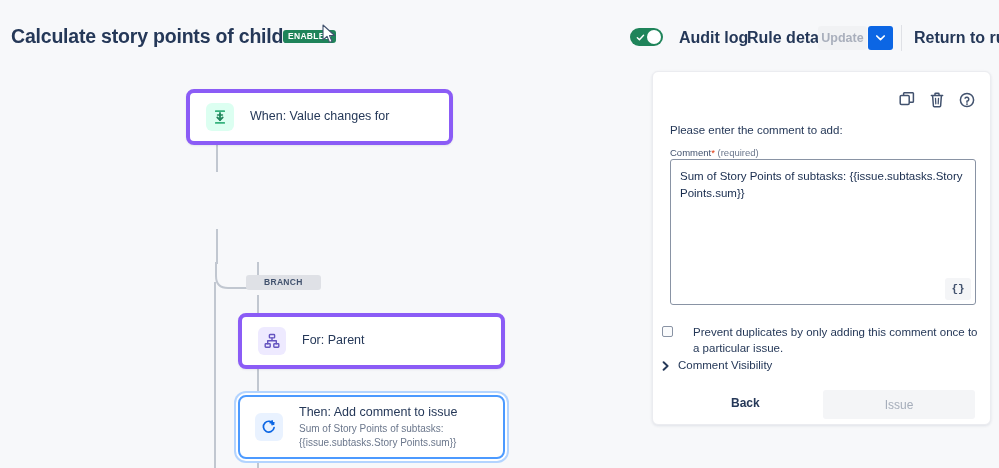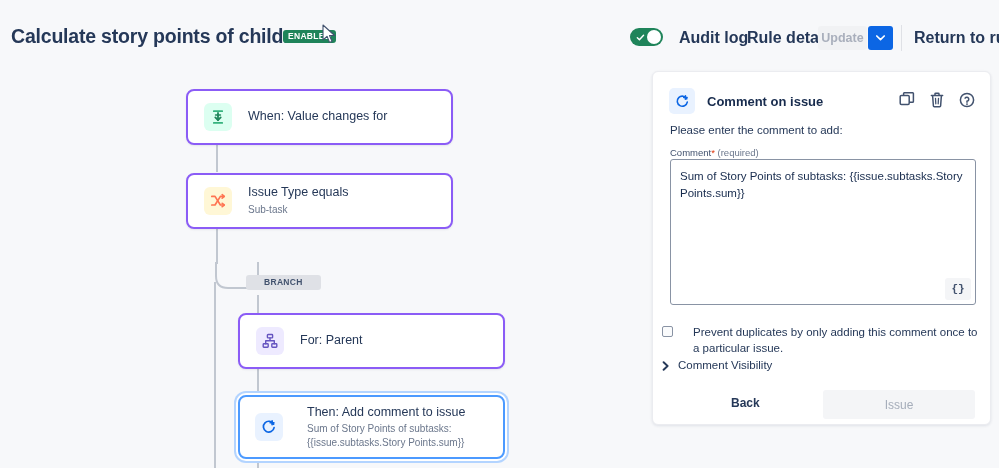--- a/index.html
+++ b/index.html
@@ -61,21 +61,21 @@
     display: flex; align-items: center; justify-content: center; cursor: pointer;
   }
   .vdiv { position: absolute; left: 901px; top: 25px; width: 1px; height: 26px; background: #dfe1e6; }
 
   
   .flow { position: absolute; left: 0; top: 70px; width: 650px; height: 398px; }
   .connector { position: absolute; background: #c1c7d0; }
 
   .node {
     position: absolute; background: #ffffff;
-    border: 2px solid #8b5cf6; border-radius: 8px;
+    border: 4px solid #8b5cf6; border-radius: 8px;
     box-shadow: 0 1px 2px rgba(9,30,66,0.08);
     display: flex; align-items: center; cursor: pointer;
   }
   .node-icon {
     width: 28px; height: 28px; border-radius: 6px; margin-left: 16px;
     display: flex; align-items: center; justify-content: center; flex: 0 0 auto;
   }
   .ic-green  { background: #dcfff1; }
   .ic-orange { background: #fff7d6; }
   .ic-purple { background: #eeeaff; }
@@ -219,74 +219,51 @@
           <path d="M8 4 L8 11" stroke="#1f845a" stroke-width="1.8" stroke-linecap="round"></path>
           <path d="M5.3 8.4 L8 11.2 L10.7 8.4" fill="none" stroke="#1f845a" stroke-width="1.8" stroke-linecap="round" stroke-linejoin="round"></path>
           <path d="M5.6 6 L10.4 6" stroke="#1f845a" stroke-width="1.6" stroke-linecap="round"></path>
         </svg>
       </div>
       <div class="node-text">
         <div class="node-title">When: Value changes for</div>
       </div>
     </div>
 
-    <div class="node" style="left:186px; top:103px; width:267px; height:56px;">
-      <div class="node-icon ic-orange">
-        <svg width="16" height="16" viewBox="0 0 16 16">
-          <path d="M1.8 3.4 L5 3.4 L10.4 12 L14 12" fill="none" stroke="#ff7452" stroke-width="1.7" stroke-linecap="round" stroke-linejoin="round"></path>
-          <path d="M1.8 12 L5 12 L10.4 3.4 L14 3.4" fill="none" stroke="#ff7452" stroke-width="1.7" stroke-linecap="round" stroke-linejoin="round"></path>
-          <path d="M12.2 1.7 L14.2 3.4 L12.2 5.1" fill="none" stroke="#ff7452" stroke-width="1.7" stroke-linecap="round" stroke-linejoin="round"></path>
-          <path d="M12.2 10.3 L14.2 12 L12.2 13.7" fill="none" stroke="#ff7452" stroke-width="1.7" stroke-linecap="round" stroke-linejoin="round"></path>
-        </svg>
-      </div>
-      <div class="node-text">
-        <div class="node-title">Issue Type equals</div>
-        <div class="node-sub">Sub-task</div>
-      </div>
-    </div>
 
     <div class="node" style="left:238px; top:243px; width:267px; height:56px;">
       <div class="node-icon ic-purple">
         <svg width="16" height="16" viewBox="0 0 16 16">
           <rect x="5.4" y="1.5" width="5.2" height="3.4" rx="0.7" fill="none" stroke="#6554c0" stroke-width="1.4"></rect>
           <rect x="1.2" y="10.8" width="5" height="3.4" rx="0.7" fill="none" stroke="#6554c0" stroke-width="1.4"></rect>
           <rect x="9.8" y="10.8" width="5" height="3.4" rx="0.7" fill="none" stroke="#6554c0" stroke-width="1.4"></rect>
           <path d="M8 4.9 L8 7.8 M3.7 10.8 L3.7 7.8 L12.3 7.8 L12.3 10.8" fill="none" stroke="#6554c0" stroke-width="1.4" stroke-linecap="round" stroke-linejoin="round"></path>
         </svg>
       </div>
       <div class="node-text">
         <div class="node-title">For: Parent</div>
       </div>
     </div>
 
-    <div class="node node-selected" style="left:238px; top:325px; width:267px; height:64px;gap:8px;">
+    <div class="node node-selected" style="left:238px; top:325px; width:267px; height:64px;">
       <div class="node-icon ic-blue">
         <svg width="16" height="16" viewBox="0 0 16 16">
           <path d="M12.6 5.2 A5.4 5.4 0 1 0 13.1 8.6" fill="none" stroke="#0c66e4" stroke-width="1.7" stroke-linecap="round"></path>
           <path d="M11.1 1.9 L11.1 5.6 M9.3 3.75 L12.9 3.75" stroke="#0c66e4" stroke-width="1.7" stroke-linecap="round"></path>
         </svg>
       </div>
       <div class="node-text">
         <div class="node-title">Then: Add comment to issue</div>
         <div class="node-sub">Sum of Story Points of subtasks: {{issue.subtasks.Story Points.sum}}</div>
       </div>
     </div>
   </div>
 
   <div class="panel">
 
-    <div class="panel-head">
-      <div class="panel-head-icon">
-        <svg width="15" height="15" viewBox="0 0 16 16">
-          <path d="M12.6 5.2 A5.4 5.4 0 1 0 13.1 8.6" fill="none" stroke="#0c66e4" stroke-width="1.7" stroke-linecap="round"></path>
-          <path d="M11.1 1.9 L11.1 5.6 M9.3 3.75 L12.9 3.75" stroke="#0c66e4" stroke-width="1.7" stroke-linecap="round"></path>
-        </svg>
-      </div>
-      <div class="panel-title">Comment on issue</div>
-    </div>
 
     <div class="panel-actions">
       <div class="pa-btn">
         <svg width="16" height="16" viewBox="0 0 16 16">
           <rect x="1.2" y="3.4" width="9" height="9" rx="1.2" fill="none" stroke="#42526e" stroke-width="1.5"></rect>
           <path d="M4.6 3.4 L4.6 1.6 A0.9 0.9 0 0 1 5.5 0.7 L13.5 0.7 A0.9 0.9 0 0 1 14.4 1.6 L14.4 9.4 A0.9 0.9 0 0 1 13.5 10.3 L10.2 10.3" fill="none" stroke="#42526e" stroke-width="1.5" stroke-linejoin="round"></path>
         </svg>
       </div>
       <div class="pa-btn">
         <svg width="16" height="16" viewBox="0 0 16 16">

